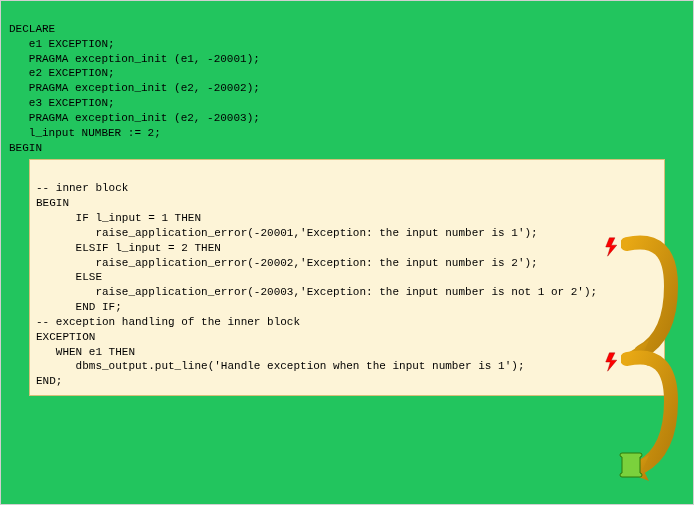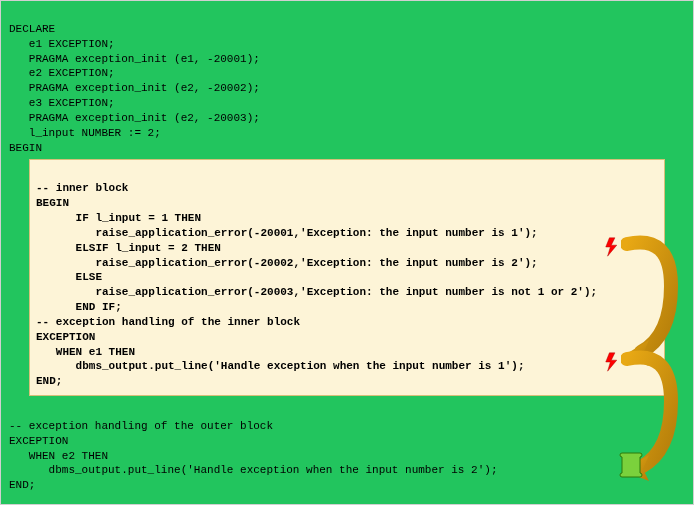--- a/index.html
+++ b/index.html
@@ -25,21 +25,20 @@
     white-space: pre;
   }
   .inner-box {
     margin: 4px 20px 8px 20px;
     background: #fdf4d7;
     border: 1px solid #d6c07a;
     padding: 6px 6px;
     white-space: pre;
     color: #000;
     position: relative;
-    font-weight: bold;
   }
   
   
   .bolt {
     position: absolute;
     width: 22px;
     height: 22px;
   }
   .bolt svg { width: 100%; height: 100%; }
   
@@ -82,27 +81,20 @@
 <span>      ELSE</span>
 <span>         raise_application_error(-20003,'Exception: the input number is not 1 or 2');</span>
 <span>      END IF;</span>
 <span>-- exception handling of the inner block</span>
 <span>EXCEPTION</span>
 <span>   WHEN e1 THEN</span>
 <span>      dbms_output.put_line('Handle exception when the input number is 1');</span>
 <span>END;</span>
 </div>
 
-<div class="outer-code">
-<span>-- exception handling of the outer block</span>
-<span>EXCEPTION</span>
-<span>   WHEN e2 THEN</span>
-<span>      dbms_output.put_line('Handle exception when the input number is 2');</span>
-<span>END;</span>
-</div>
 
 <div class="bolt" style="top:235px; right:68px;">
 <svg viewBox="0 0 24 24">
         <path d="M7 2 L13 2 L9 10 L15 10 L5 22 L8 12 L3 12 Z" fill="#ff0000" stroke="#aa0000" stroke-width="0.5"></path>
       </svg>
 </div>
 
 <div class="bolt" style="top:350px; right:68px;">
 <svg viewBox="0 0 24 24">
         <path d="M7 2 L13 2 L9 10 L15 10 L5 22 L8 12 L3 12 Z" fill="#ff0000" stroke="#aa0000" stroke-width="0.5"></path>

